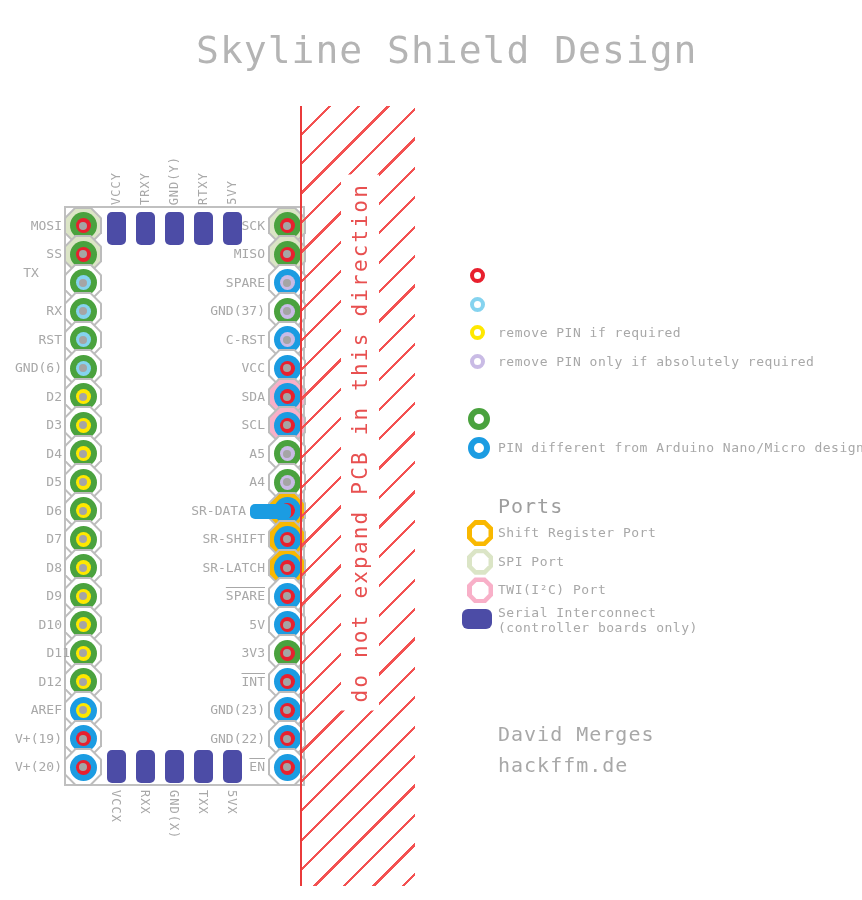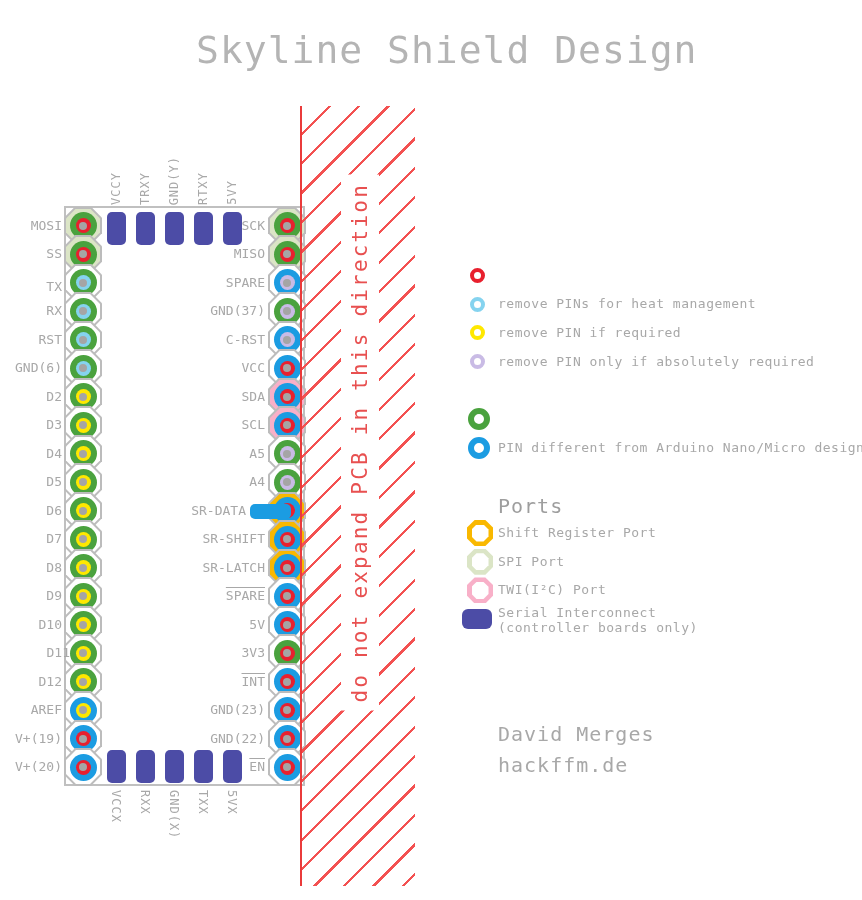--- a/index.html
+++ b/index.html
@@ -65,21 +65,21 @@
       <div class="circ" style="left: 11.5px; top: 11.5px; width: 15px; height: 15px; background: rgb(232, 32, 46);"></div>
       <div class="circ" style="left: 15px; top: 15px; width: 8px; height: 8px; background: rgb(165, 165, 165);"></div>
     </div>
     <div class="plabel" style="left: 0px; width: 62px; top: 245px;">SS</div>
     <div class="oct" style="left: 64px; top: 263.5px;">
       <div class="oct-in" style="background: rgb(255, 255, 255);"></div>
       <div class="circ" style="left: 5.5px; top: 5.5px; width: 27px; height: 27px; background: rgb(74, 162, 62);"></div>
       <div class="circ" style="left: 11.5px; top: 11.5px; width: 15px; height: 15px; background: rgb(133, 211, 239);"></div>
       <div class="circ" style="left: 15px; top: 15px; width: 8px; height: 8px; background: rgb(165, 165, 165);"></div>
     </div>
-    <div class="plabel" style="left: 0px; width: 62px; top: 278px;">TX</div>
+    <div class="plabel" style="left: 0px; width: 62px; top: 264px; text-align: center;">TX</div>
     <div class="oct" style="left: 64px; top: 292px;">
       <div class="oct-in" style="background: rgb(255, 255, 255);"></div>
       <div class="circ" style="left: 5.5px; top: 5.5px; width: 27px; height: 27px; background: rgb(74, 162, 62);"></div>
       <div class="circ" style="left: 11.5px; top: 11.5px; width: 15px; height: 15px; background: rgb(133, 211, 239);"></div>
       <div class="circ" style="left: 15px; top: 15px; width: 8px; height: 8px; background: rgb(165, 165, 165);"></div>
     </div>
     <div class="plabel" style="left: 0px; width: 62px; top: 302px;">RX</div>
     <div class="oct" style="left: 64px; top: 320.5px;">
       <div class="oct-in" style="background: rgb(255, 255, 255);"></div>
       <div class="circ" style="left: 5.5px; top: 5.5px; width: 27px; height: 27px; background: rgb(74, 162, 62);"></div>
@@ -348,21 +348,20 @@
     <div class="icrect" style="left: 136px; top: 750px; background: rgb(76, 76, 166);"></div>
     <div class="vlabel" style="left: 137.5px; top: 790px;">RXX</div>
     <div class="icrect" style="left: 165px; top: 750px; background: rgb(76, 76, 166);"></div>
     <div class="vlabel" style="left: 166.5px; top: 790px;">GND(X)</div>
     <div class="icrect" style="left: 194px; top: 750px; background: rgb(76, 76, 166);"></div>
     <div class="vlabel" style="left: 195.5px; top: 790px;">TXX</div>
     <div class="icrect" style="left: 223px; top: 750px; background: rgb(76, 76, 166);"></div>
     <div class="vlabel" style="left: 224.5px; top: 790px;">5VX</div>
     <div class="ring" style="left: 470px; top: 268px; width: 15px; height: 15px; border-width: 4px; border-color: rgb(232, 32, 46);"></div>
     <div class="ring" style="left: 470px; top: 296.7px; width: 15px; height: 15px; border-width: 4px; border-color: rgb(133, 211, 239);"></div>
-    <div class="ltext" style="left: 498px; top: 296.2px;">remove PINs for heat management</div>
     <div class="ring" style="left: 470px; top: 325.4px; width: 15px; height: 15px; border-width: 4px; border-color: rgb(255, 232, 0);"></div>
     <div class="ltext" style="left: 498px; top: 324.9px;">remove PIN if required</div>
     <div class="ring" style="left: 470px; top: 354.1px; width: 15px; height: 15px; border-width: 4px; border-color: rgb(201, 187, 229);"></div>
     <div class="ltext" style="left: 498px; top: 353.6px;">remove PIN only if absolutely required</div>
     <div class="ring" style="left: 468px; top: 408px; width: 22px; height: 22px; border-width: 6.5px; border-color: rgb(74, 162, 62);"></div>
     <div class="ring" style="left: 468px; top: 437px; width: 22px; height: 22px; border-width: 6.5px; border-color: rgb(27, 156, 226);"></div>
     <div class="ltext" style="left: 498px; top: 440px;">PIN different from Arduino Nano/Micro design</div>
     <div class="poct" style="left: 467px; top: 520px; background: rgb(249, 184, 0);">
       <div class="poct-in"></div>
     </div>

